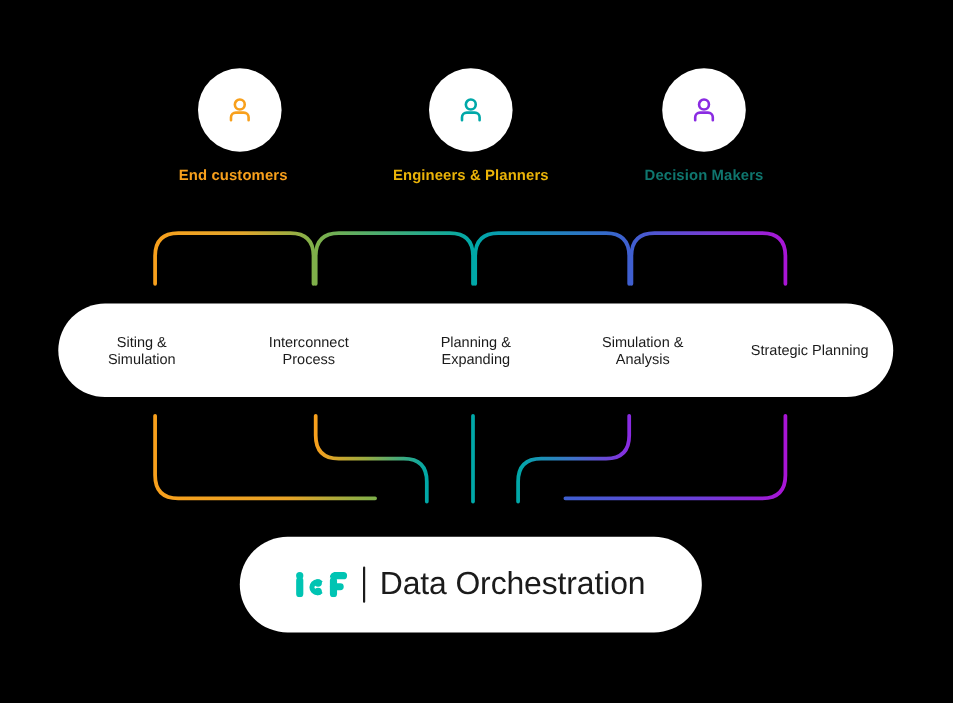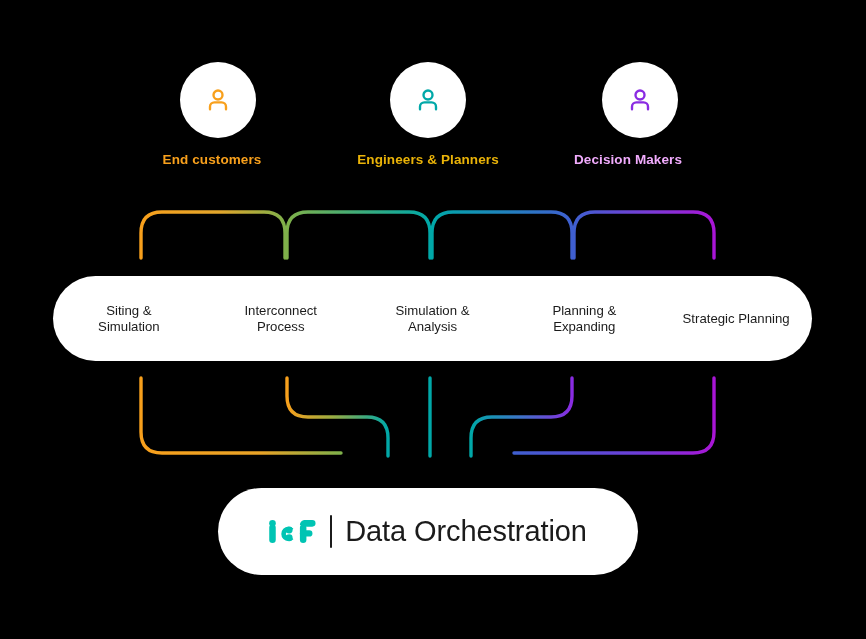--- a/index.html
+++ b/index.html
@@ -194,38 +194,38 @@
     </svg>
   </div>
   <div class="persona-label" style="left:308px; top:152px; color:#eab308;">Engineers &amp; Planners</div>
 
   <div class="persona" style="left:602px; top:62px;">
     <svg class="persona-icon" viewBox="0 0 24 24" fill="none" stroke="#8A2BE2" stroke-width="1.9" stroke-linecap="round" stroke-linejoin="round">
       <circle cx="12" cy="8" r="3.6"></circle>
       <path d="M5.6 19.4v-2.1c0-1.9 1.6-3.4 3.5-3.4h5.8c1.9 0 3.5 1.5 3.5 3.4v2.1"></path>
     </svg>
   </div>
-  <div class="persona-label" style="left:508px; top:152px; color:#f0abfc;">Decision Makers</div>
+  <div class="persona-label" style="left:520px; top:152px; color:#0f766e;">Decision Makers</div>
 
   <div id="process-capsule">
     <div class="step">
       <span class="step-l1">Siting &amp;</span>
       <span class="step-l2">Simulation</span>
     </div>
     <div class="step">
       <span class="step-l1">Interconnect</span>
       <span class="step-l2">Process</span>
     </div>
     <div class="step">
+      <span class="step-l1">Planning &amp;</span>
+      <span class="step-l2">Expanding</span>
+    </div>
+    <div class="step">
       <span class="step-l1">Simulation &amp;</span>
       <span class="step-l2">Analysis</span>
-    </div>
-    <div class="step">
-      <span class="step-l1">Planning &amp;</span>
-      <span class="step-l2">Expanding</span>
     </div>
     <div class="step">
       <span class="step-l2">Strategic Planning</span>
     </div>
   </div>
 
   <div id="orchestration-capsule">
     <div id="brand-row">
       <svg id="icf-logo" viewBox="0 0 62 30" width="48" height="23" fill="#00C4B3">
 

